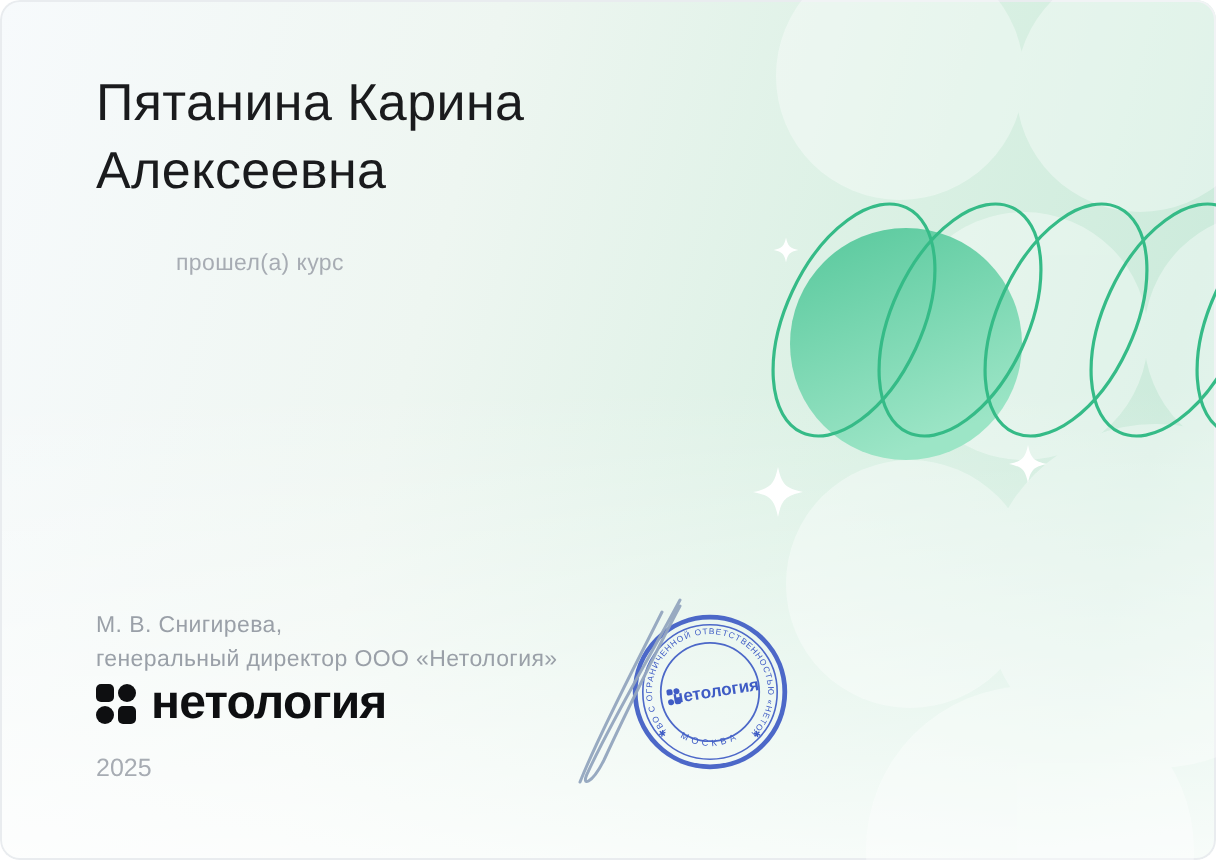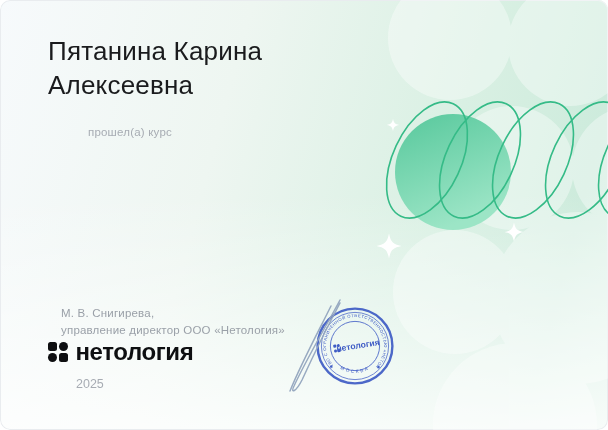--- a/index.html
+++ b/index.html
@@ -20,39 +20,39 @@
   .passed{
     position:absolute;left:48px;top:126px;
     font-size:11.5px;color:#a7acb3;letter-spacing:.2px;padding-left:40px;
   }
   .course{
     position:absolute;left:48px;top:147px;max-width:345px;
     font-size:21px;line-height:28px;color:#141517;
   }
   .signer{
     position:absolute;left:48px;top:305px;
-    font-size:11.5px;line-height:17px;color:#9aa0a8;letter-spacing:.2px;margin-left:13px;
+    font-size:11.5px;line-height:17px;color:#9aa0a8;letter-spacing:.2px;
   }
   .logo-row{
     position:absolute;left:48px;top:340px;display:flex;align-items:center;gap:8px;
   }
   .logo-mark{
     display:grid;grid-template-columns:9px 9px;grid-template-rows:9px 9px;gap:1.5px;
   }
   .logo-mark span{background:#0e0f11;display:block;}
   .logo-mark .d-tl{border-radius:2.5px;}
   .logo-mark .d-tr{border-radius:50%;}
   .logo-mark .d-bl{border-radius:50%;}
   .logo-mark .d-br{border-radius:2.5px;}
   .logo-text{
     font-size:24px;font-weight:700;color:#0e0f11;letter-spacing:-0.4px;line-height:24px;
   }
   .year{
     position:absolute;left:48px;top:377px;
-    font-size:12.5px;color:#a7acb3;margin-left:28px;
+    font-size:12.5px;color:#a7acb3;
   }
   .stamp-wrap{position:absolute;left:307px;top:298px;width:96px;height:96px;}
   .sig-wrap{position:absolute;left:276px;top:292px;width:72px;height:106px;}
 </style>
 </head>
 <body>
 
 <div class="card">
 
   <svg class="deco" viewBox="0 0 608 430" aria-hidden="true">
@@ -96,21 +96,21 @@
   </svg>
 
   <div class="text-layer">
     <div class="name">Пятанина Карина Алексеевна</div>
 
     <div class="passed">прошел(а) курс</div>
 
 
     <div class="signer">
       <div>М. В. Снигирева,</div>
-      <div>управление директор ООО «Нетология»</div>
+      <div>генеральный директор ООО «Нетология»</div>
     </div>
 
     <div class="logo-row">
       <div class="logo-mark">
         <span class="d-tl"></span>
           <span class="d-tr"></span>
           <span class="d-bl"></span>
           <span class="d-br"></span>
       </div>
       <div class="logo-text">нетология</div>

